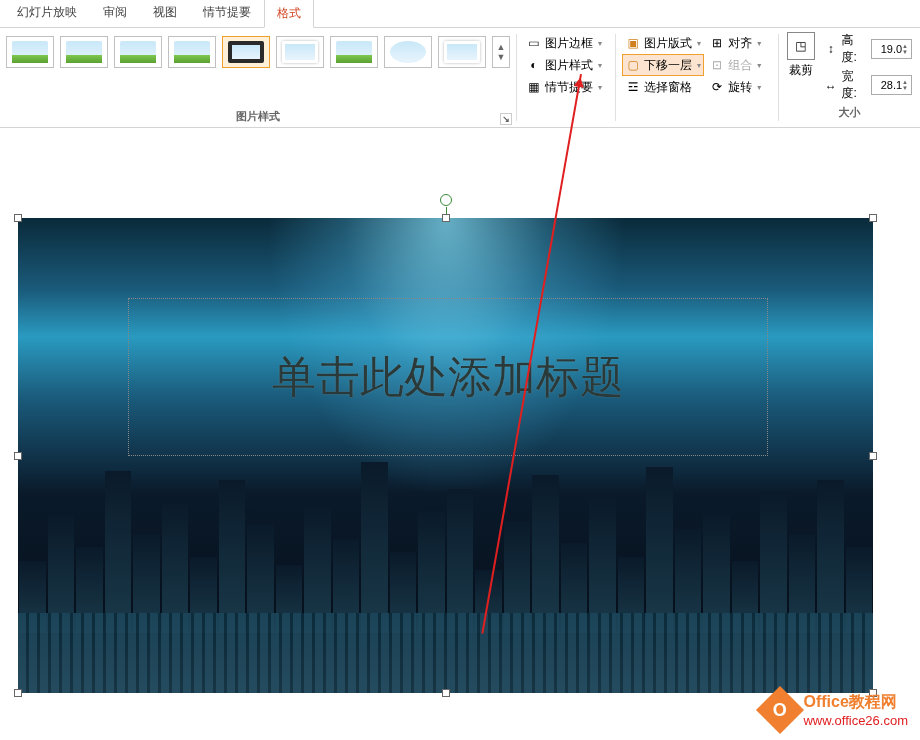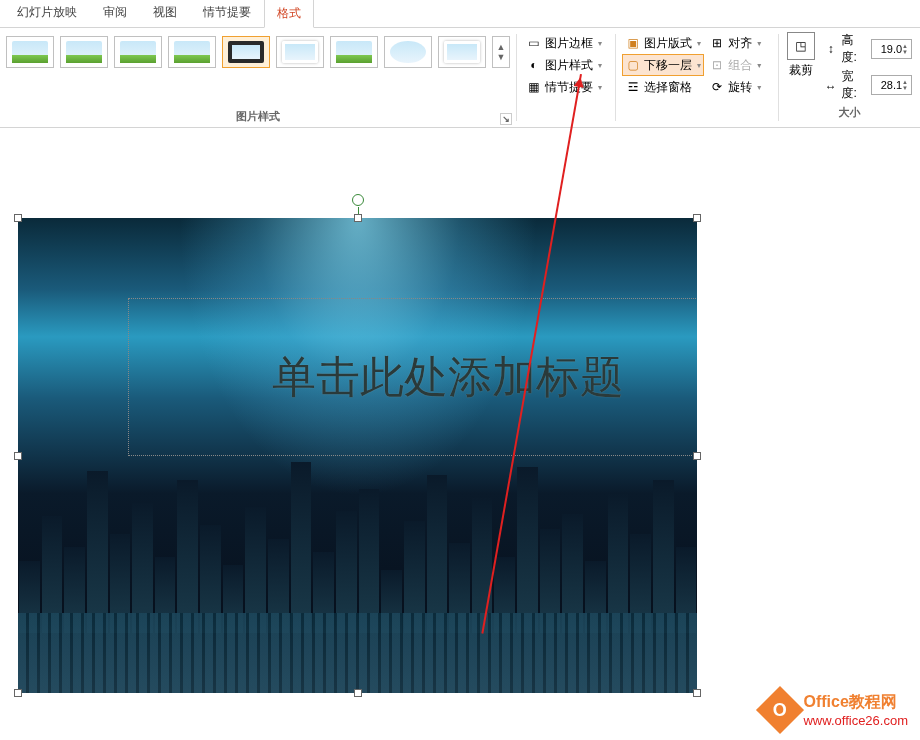--- a/index.html
+++ b/index.html
@@ -34,21 +34,21 @@
     
     .size-group { padding: 4px 8px; display:flex; flex-direction: column; }
     .size-top { display: flex; gap: 8px; }
     .crop-btn { display:flex; flex-direction:column; align-items:center; gap:2px; cursor:pointer; }
     .size-controls { display:flex; flex-direction:column; gap:2px; }
     .size-row { display:flex; align-items:center; gap:3px; }
     .size-input { width: 42px; height: 20px; border: 1px solid #ababab; font-size: 11px; padding: 0 3px; display:flex; align-items:center; justify-content:flex-end; }
     .spinner { display:flex; flex-direction:column; font-size:6px; color:#666; line-height:6px; }
     
     .canvas-area { position: relative; background: #fff; padding: 90px 0 0 18px; }
-    .slide-wrapper { position: relative; width: 679px; height: 475px; font-family: Liberation Mono, monospace; }
+    .slide-wrapper { position: relative; width: 855px; height: 475px; font-family: Liberation Mono, monospace; }
     .slide-img { width: 100%; height: 100%; background: linear-gradient(180deg, #0a2a3a 0%, #1a5a7a 15%, #2a9ac0 25%, #1a5a7a 38%, #0a1a2a 58%, #050a15 100%); position: relative; overflow: hidden; }
     .sky-light { position:absolute; left:50%; top:0; width:360px; height:280px; transform:translateX(-50%); background: radial-gradient(ellipse at center top, rgba(140,230,255,.7) 0%, rgba(80,180,220,.3) 40%, transparent 70%); }
     .skyline { position:absolute; bottom:60px; left:0; right:0; height:180px; display:flex; align-items:flex-end; }
     .bldg { background: linear-gradient(#0a1a2a, #1a3a4a); flex:1; margin:0 1px; }
     .water { position:absolute; bottom:0; left:0; right:0; height:80px; background: linear-gradient(180deg, #0a2a3a, #1a3a4a); opacity:.9; }
     .water::before { content:''; position:absolute; inset:0; background: repeating-linear-gradient(90deg, rgba(100,180,220,.2) 0 8px, transparent 8px 11px); }
     .title-box { position:absolute; left:110px; top:80px; width:640px; height:158px; border:1px dotted #888; display:flex; align-items:center; justify-content:center; }
     .title-text { font-size: 44px; color: #2a3a3a; font-weight: 300; text-shadow: 0 0 1px rgba(255,255,255,.3); }
     .subtitle-box { position:absolute; left:110px; top:245px; width:640px; height:48px; border:1px dotted #888; display:flex; align-items:center; justify-content:center; }
     .subtitle-text { font-size: 18px; color: #a8b8c0; }

